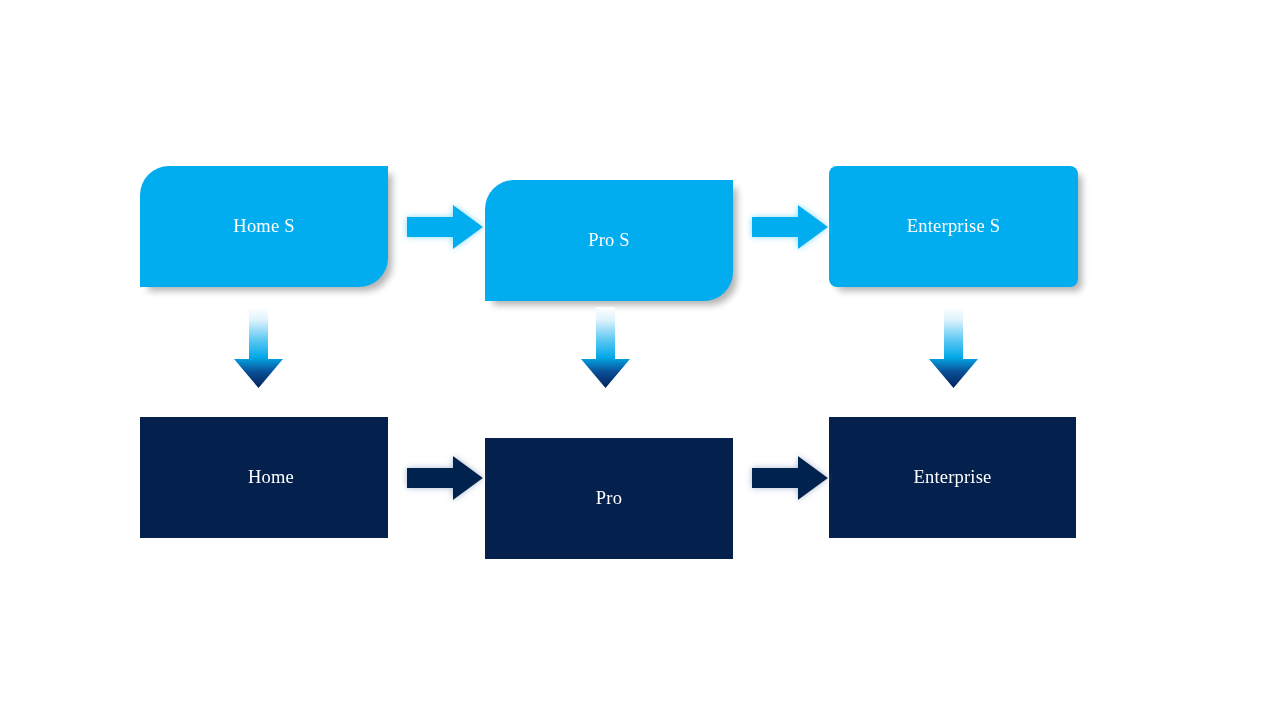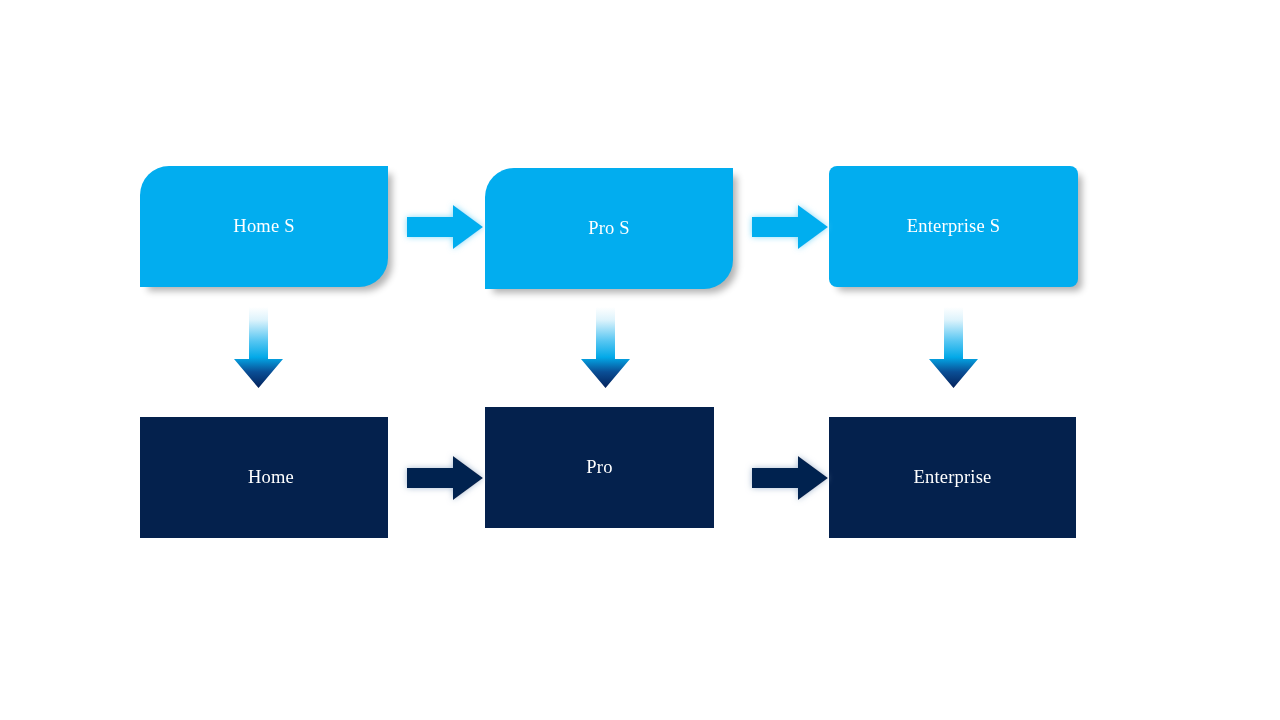--- a/index.html
+++ b/index.html
@@ -70,21 +70,21 @@
 </style>
 </head>
 <body>
 
 <div id="stage">
 
   <div class="node service" style="left:140px; top:166px; width:248px; height:121px;">
     <span class="node-label">Home S</span>
   </div>
 
-  <div class="node service" style="left:485px; top:168px; width:248px; height:121px;">
+  <div class="node service" style="left:485px; top:180px; width:248px; height:121px;">
     <span class="node-label">Pro S</span>
   </div>
 
   <div class="node service" style="left:829px; top:166px; width:249px; height:121px;border-radius:8px;">
     <span class="node-label">Enterprise S</span>
   </div>
 
   <div class="h-arrow" style="left:405px; top:201px;">
     <svg width="80" height="52" viewBox="0 0 80 52" aria-hidden="true">
       <defs>
@@ -152,21 +152,21 @@
         </linearGradient>
       </defs>
       <polygon points="16,0 35,0 35,52 50,52 25.5,81 1,52 16,52" fill="url(#gradDownC)"></polygon>
     </svg>
   </div>
 
   <div class="node plan" style="left:140px; top:417px; width:248px; height:121px;padding-left:14px;">
     <span class="node-label">Home</span>
   </div>
 
-  <div class="node plan" style="left:485px; top:407px; width:229px; height:121px;">
+  <div class="node plan" style="left:485px; top:438px; width:248px; height:121px;">
     <span class="node-label">Pro</span>
   </div>
 
   <div class="node plan" style="left:829px; top:417px; width:247px; height:121px;">
     <span class="node-label">Enterprise</span>
   </div>
 
   <div class="h-arrow" style="left:405px; top:452px;">
     <svg width="80" height="52" viewBox="0 0 80 52" aria-hidden="true">
       <defs>

